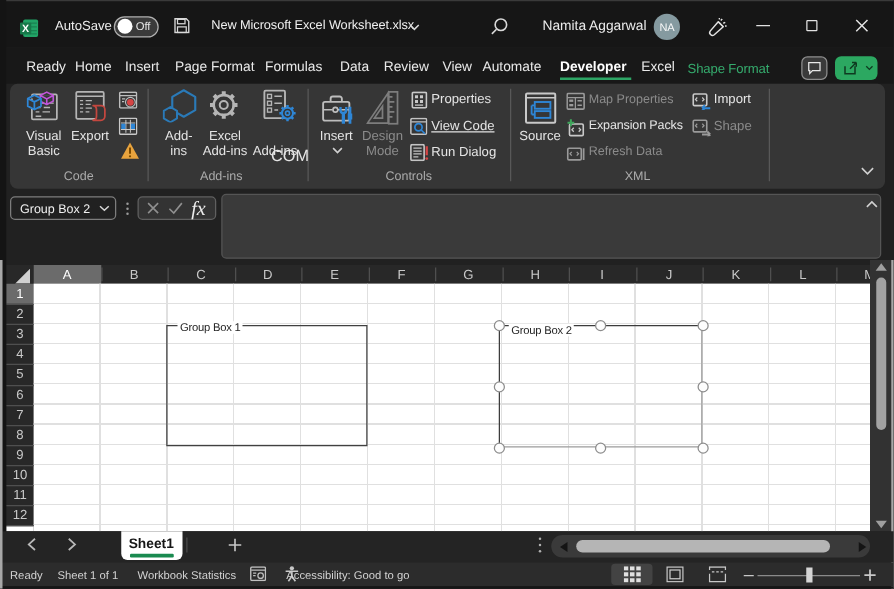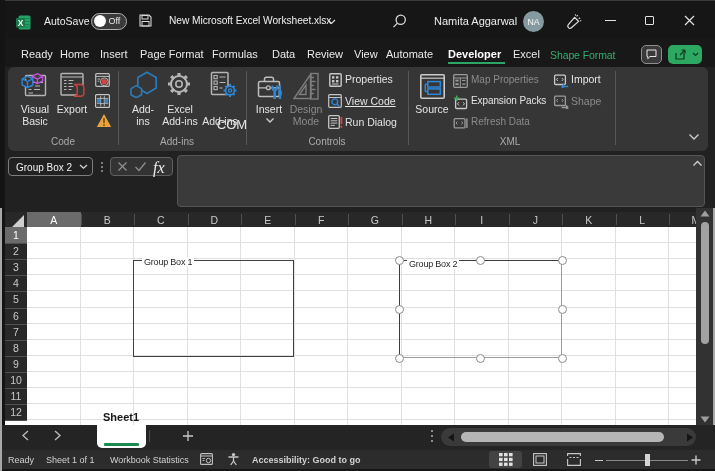--- a/index.html
+++ b/index.html
@@ -405,21 +405,21 @@
   <div class="abs" style="left:713px;top:208px;width:2px;height:263px;background:#a8a8a8;"></div>
 
   <div class="abs" style="left:0;top:425px;width:715px;height:25px;background:#242424;"></div>
   <svg class="abs" style="left:21px;top:430px" width="9" height="11" viewBox="0 0 9 11">
     <path d="M7 1 L2 5.5 L7 10" fill="none" stroke="#b8b8b8" stroke-width="1.4"></path>
   </svg>
   <svg class="abs" style="left:53px;top:430px" width="9" height="11" viewBox="0 0 9 11">
     <path d="M2 1 L7 5.5 L2 10" fill="none" stroke="#b8b8b8" stroke-width="1.4"></path>
   </svg>
   <div class="abs" style="left:97px;top:425px;width:49px;height:23px;background:#ffffff;border-radius:0 0 5px 5px;"></div>
-  <div class="txt" style="left:121px;top:411px;font-size:11px;color:#161616;font-weight:bold;transform:translateX(-50%);">Sheet1</div>
+  <div class="txt" style="left:121px;top:429px;font-size:11px;color:#161616;font-weight:bold;transform:translateX(-50%);">Sheet1</div>
   <div class="abs" style="left:104px;top:443px;width:35px;height:2.5px;background:#1a8a50;border-radius:1px;"></div>
   <div class="abs" style="left:149px;top:430px;width:1px;height:12px;background:#4a4a4a;"></div>
   <svg class="abs" style="left:182px;top:430px" width="12" height="12" viewBox="0 0 12 12">
     <path d="M6 1 V11 M1 6 H11" stroke="#c8c8c8" stroke-width="1.3"></path>
   </svg>
 
   <div class="abs" style="left:431px;top:430px;width:2px;height:2px;border-radius:50%;background:#b0b0b0;"></div>
   <div class="abs" style="left:431px;top:435px;width:2px;height:2px;border-radius:50%;background:#b0b0b0;"></div>
   <div class="abs" style="left:431px;top:440px;width:2px;height:2px;border-radius:50%;background:#b0b0b0;"></div>
 
@@ -442,21 +442,21 @@
     <rect x="0.6" y="0.6" width="11.8" height="10.8" rx="1" fill="none" stroke="#c0c0c0" stroke-width="1.1"></rect>
     <path d="M1 3 h11" stroke="#c0c0c0" stroke-width="1"></path>
     <circle cx="8.5" cy="7.5" r="2.2" fill="none" stroke="#c0c0c0" stroke-width="1"></circle>
     <path d="M2.5 5.5 h2.5 M2.5 7.5 h2" stroke="#c0c0c0" stroke-width="0.9"></path>
   </svg>
 
   <svg class="abs" style="left:227px;top:452px" width="13" height="14" viewBox="0 0 13 14">
     <circle cx="6.5" cy="2.6" r="1.7" fill="#c8c8c8"></circle>
     <path d="M1.5 5 h10 M6.5 5 v4 M6.5 9 l-2.8 4 M6.5 9 l2.8 4" stroke="#c8c8c8" stroke-width="1.3" fill="none"></path>
   </svg>
-  <div class="txt" style="left:252px;top:454.5px;font-size:9px;color:#d2d2d2;font-weight:bold;">Accessibility: Good to go</div>
+  <div class="txt" style="left:229px;top:454.5px;font-size:9px;color:#d2d2d2;">Accessibility: Good to go</div>
 
   <div class="abs" style="left:489px;top:451px;width:33px;height:17px;background:#434343;border-radius:3px;"></div>
   <svg class="abs" style="left:499px;top:453px" width="14" height="13" viewBox="0 0 14 13">
     <g fill="#e0e0e0">
       <rect x="0" y="0" width="3.6" height="3.3"></rect>
         <rect x="5" y="0" width="3.6" height="3.3"></rect>
         <rect x="10" y="0" width="3.6" height="3.3"></rect>
       <rect x="0" y="4.8" width="3.6" height="3.3"></rect>
         <rect x="5" y="4.8" width="3.6" height="3.3"></rect>
         <rect x="10" y="4.8" width="3.6" height="3.3"></rect>

